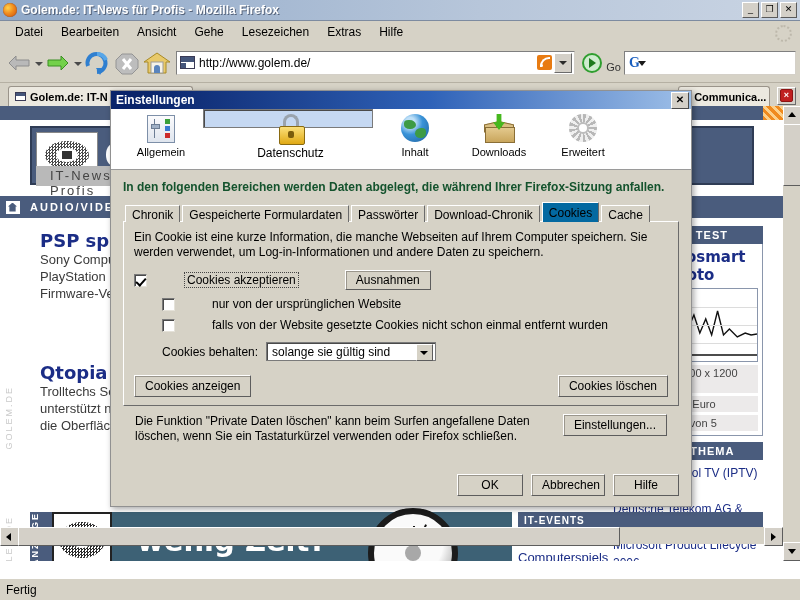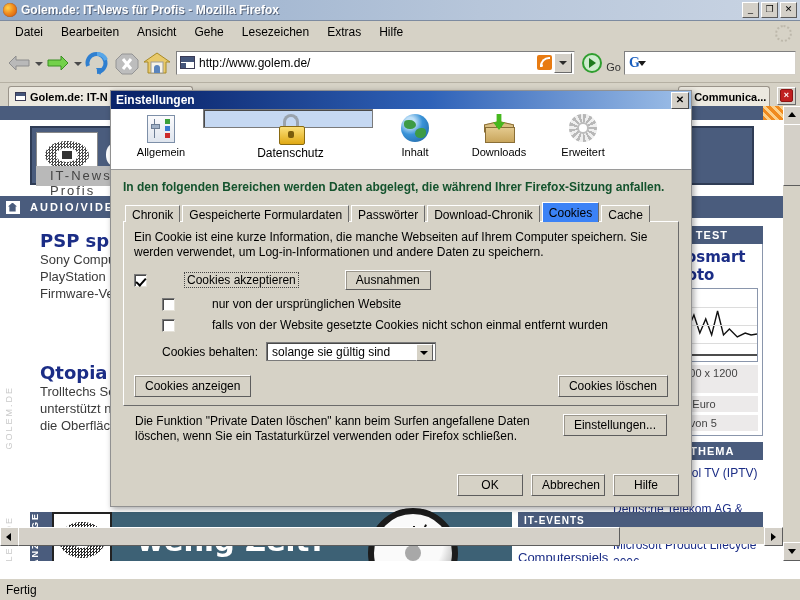--- a/index.html
+++ b/index.html
@@ -244,21 +244,21 @@
     background:repeating-conic-gradient(#b8b8b8 0deg 14deg,#efefef 14deg 28deg);}
   .ico-gear .hole{position:absolute;left:8px;top:8px;width:12px;height:12px;border-radius:50%;
     background:#fff;border:2px solid #bdbdbd;box-sizing:border-box;}
 
   .dlg-body{padding:10px 12px 0 12px;}
   .dlg-intro{font-size:12px;color:#14532d;margin-bottom:8px;font-weight:bold;}
 
   .tabrow{display:flex;align-items:flex-end;height:20px;position:relative;z-index:2;margin-left:2px;}
   .ptab{background:#d6d2c6;border:1px solid #fff;border-right-color:#6b6b6b;border-bottom:none;
     padding:2px 6px 2px 6px;font-size:12px;color:#000;margin-right:2px;height:17px;box-sizing:border-box;}
-  .ptab.active{background:#3b82f6;border-color:#fff;border-right-color:#6b6b6b;
+  .ptab.active{background:#0369a1;border-color:#fff;border-right-color:#6b6b6b;
     height:20px;padding-top:3px;position:relative;z-index:3;}
 
   .tabpanel{border:1px solid #fff;border-top-color:#fff;border-left-color:#fff;
     border-right-color:#6b6b6b;border-bottom-color:#6b6b6b;background:#d6d2c6;
     padding:8px 10px;margin-top:-1px;height:185px;box-sizing:border-box;position:relative;}
   .panel-desc{font-size:12px;line-height:15px;margin-bottom:10px;}
 
   .chkrow{display:flex;align-items:center;margin-bottom:7px;gap:32px;}
   .chk{width:13px;height:13px;background:#fff;border:1px solid #7a7a7a;
     border-right-color:#e5e2d9;border-bottom-color:#e5e2d9;

